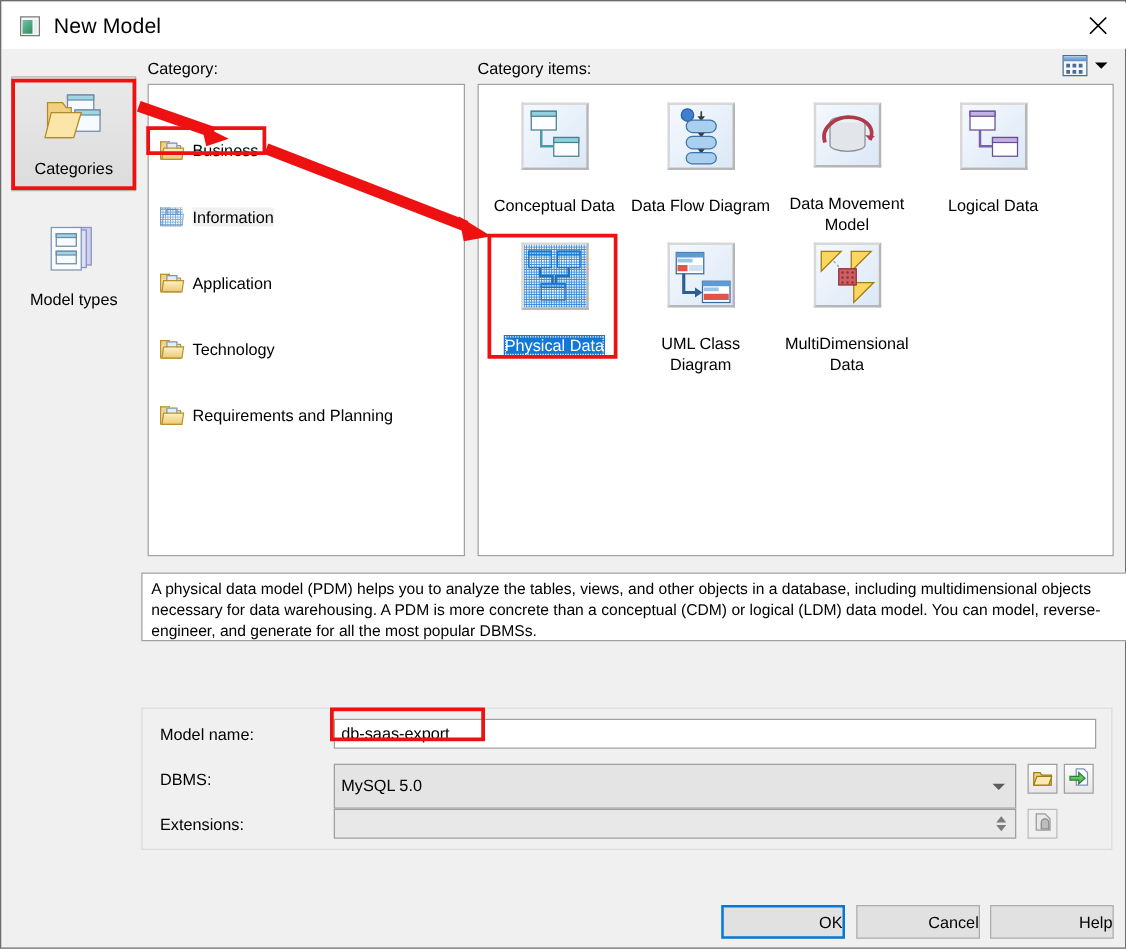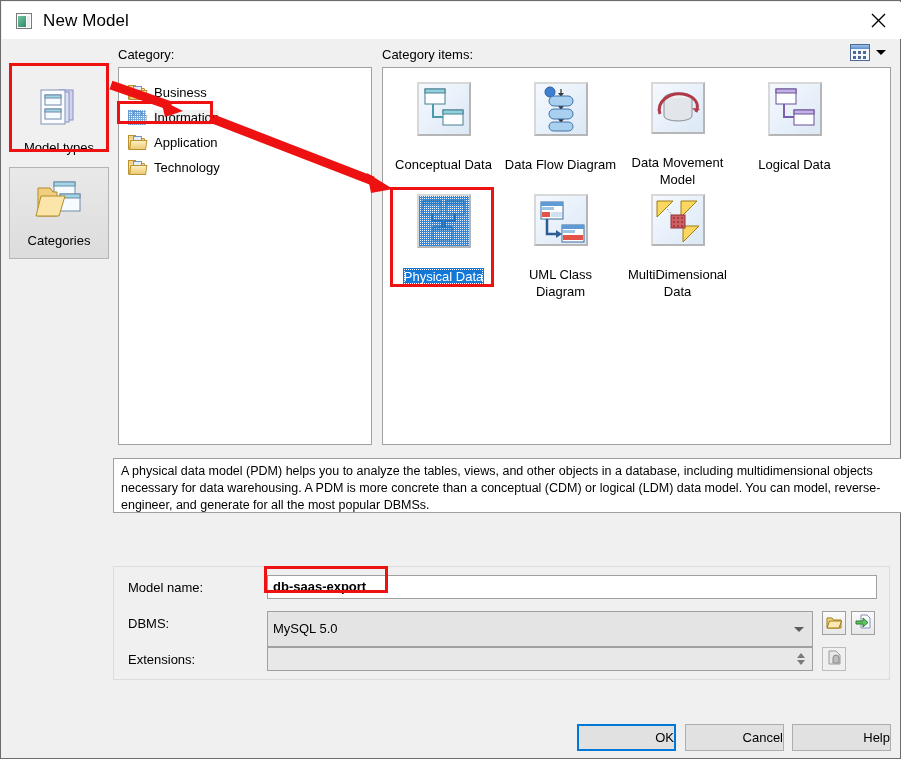--- a/index.html
+++ b/index.html
@@ -153,20 +153,21 @@
     background: #ffffff;
     padding-top: 12px;
   }
   .cat-row {
     height: 25px;
     display: flex;
     align-items: center;
     padding-left: 9px;
     cursor: default;
     position: relative;
+    margin-top: 28px;
   }
   .cat-row .cat-label {
     margin-left: 8px;
     font-size: 13px;
   }
   .cat-row.selected .cat-label {
     background: #f0f0f0;
   }
 
   
@@ -334,21 +335,20 @@
     position: absolute;
     left: 153px;
     width: 610px;
     height: 24px;
     box-sizing: border-box;
     border: 1px solid #a0a0a0;
     background: #ffffff;
     font-size: 13px;
     line-height: 22px;
     padding-left: 5px;
-    font-weight: bold;
   }
   .combo {
     position: absolute;
     left: 153px;
     width: 546px;
     height: 36px;
     box-sizing: border-box;
     border: 1px solid #a0a0a0;
     background: #e4e4e4;
     font-size: 13px;
@@ -455,50 +455,50 @@
       <div class="vm-cell" style="left:7px;top:6px"></div>
       <div class="vm-cell" style="left:12px;top:6px"></div>
       <div class="vm-cell" style="left:2px;top:11px"></div>
       <div class="vm-cell" style="left:7px;top:11px"></div>
       <div class="vm-cell" style="left:12px;top:11px"></div>
     </div>
     <div class="viewmode-arrow"></div>
   </div>
 
   <div class="sidebar">
+
+    <div class="side-item selected">
+      <div class="si-icon">
+        <svg width="52" height="46" viewBox="0 0 52 46">
+          <rect x="21" y="2" width="21" height="17" fill="#f5fbff" stroke="#6f8aa8"></rect>
+          <rect x="21" y="2" width="21" height="4" fill="#9fd6e3" stroke="#6f8aa8"></rect>
+          <rect x="27" y="14" width="20" height="17" fill="#f5fbff" stroke="#6f8aa8"></rect>
+          <rect x="27" y="14" width="20" height="4" fill="#9fd6e3" stroke="#6f8aa8"></rect>
+          <path d="M5 8 h12 l3 4 h4 v24 H5 Z" fill="#f2cf7e" stroke="#b08b2c"></path>
+          <path d="M8 16 h24 l-6 20 H3 Z" fill="#fbe5a8" stroke="#b08b2c"></path>
+        </svg>
+      </div>
+      <div class="si-label">Categories</div>
+    </div>
 
     <div class="side-item" style="margin-top:14px">
       <div class="si-icon">
         <svg width="52" height="46" viewBox="0 0 52 46">
           <rect x="26" y="3" width="14" height="30" fill="#cfd3ef" stroke="#8a8fc0"></rect>
           <rect x="22" y="5" width="14" height="30" fill="#dfe2f4" stroke="#8a8fc0"></rect>
           <rect x="8" y="3" width="24" height="34" fill="#fafcff" stroke="#7f93b5"></rect>
           <rect x="12" y="8" width="16" height="10" fill="#f5fbff" stroke="#6f8aa8"></rect>
           <rect x="12" y="8" width="16" height="3" fill="#9fd6e3" stroke="#6f8aa8"></rect>
           <rect x="12" y="22" width="16" height="10" fill="#f5fbff" stroke="#6f8aa8"></rect>
           <rect x="12" y="22" width="16" height="3" fill="#9fd6e3" stroke="#6f8aa8"></rect>
         </svg>
       </div>
       <div class="si-label">Model types</div>
     </div>
 
-    <div class="side-item selected">
-      <div class="si-icon">
-        <svg width="52" height="46" viewBox="0 0 52 46">
-          <rect x="21" y="2" width="21" height="17" fill="#f5fbff" stroke="#6f8aa8"></rect>
-          <rect x="21" y="2" width="21" height="4" fill="#9fd6e3" stroke="#6f8aa8"></rect>
-          <rect x="27" y="14" width="20" height="17" fill="#f5fbff" stroke="#6f8aa8"></rect>
-          <rect x="27" y="14" width="20" height="4" fill="#9fd6e3" stroke="#6f8aa8"></rect>
-          <path d="M5 8 h12 l3 4 h4 v24 H5 Z" fill="#f2cf7e" stroke="#b08b2c"></path>
-          <path d="M8 16 h24 l-6 20 H3 Z" fill="#fbe5a8" stroke="#b08b2c"></path>
-        </svg>
-      </div>
-      <div class="si-label">Categories</div>
-    </div>
-
   </div>
 
   <div class="cat-panel">
 
     <div class="cat-row">
       <div class="folder">
         <span class="f-back"></span>
           <span class="f-tab"></span>
           <span class="f-page"></span>
           <span class="f-front"></span>
@@ -529,20 +529,29 @@
     <div class="cat-row">
       <div class="folder">
         <span class="f-back"></span>
           <span class="f-tab"></span>
           <span class="f-page"></span>
           <span class="f-front"></span>
       </div>
       <span class="cat-label">Technology</span>
     </div>
 
+    <div class="cat-row">
+      <div class="folder">
+        <span class="f-back"></span>
+          <span class="f-tab"></span>
+          <span class="f-page"></span>
+          <span class="f-front"></span>
+      </div>
+      <span class="cat-label">Requirements and Planning</span>
+    </div>
 
   </div>
 
   <div class="items-panel">
     <div class="items-grid">
 
       <div class="item-cell">
         <div class="ic-art">
           <svg width="50" height="50" viewBox="0 0 50 50">
             <rect x="6" y="5" width="20" height="15" fill="#fdfeff" stroke="#4a7f8c"></rect>

